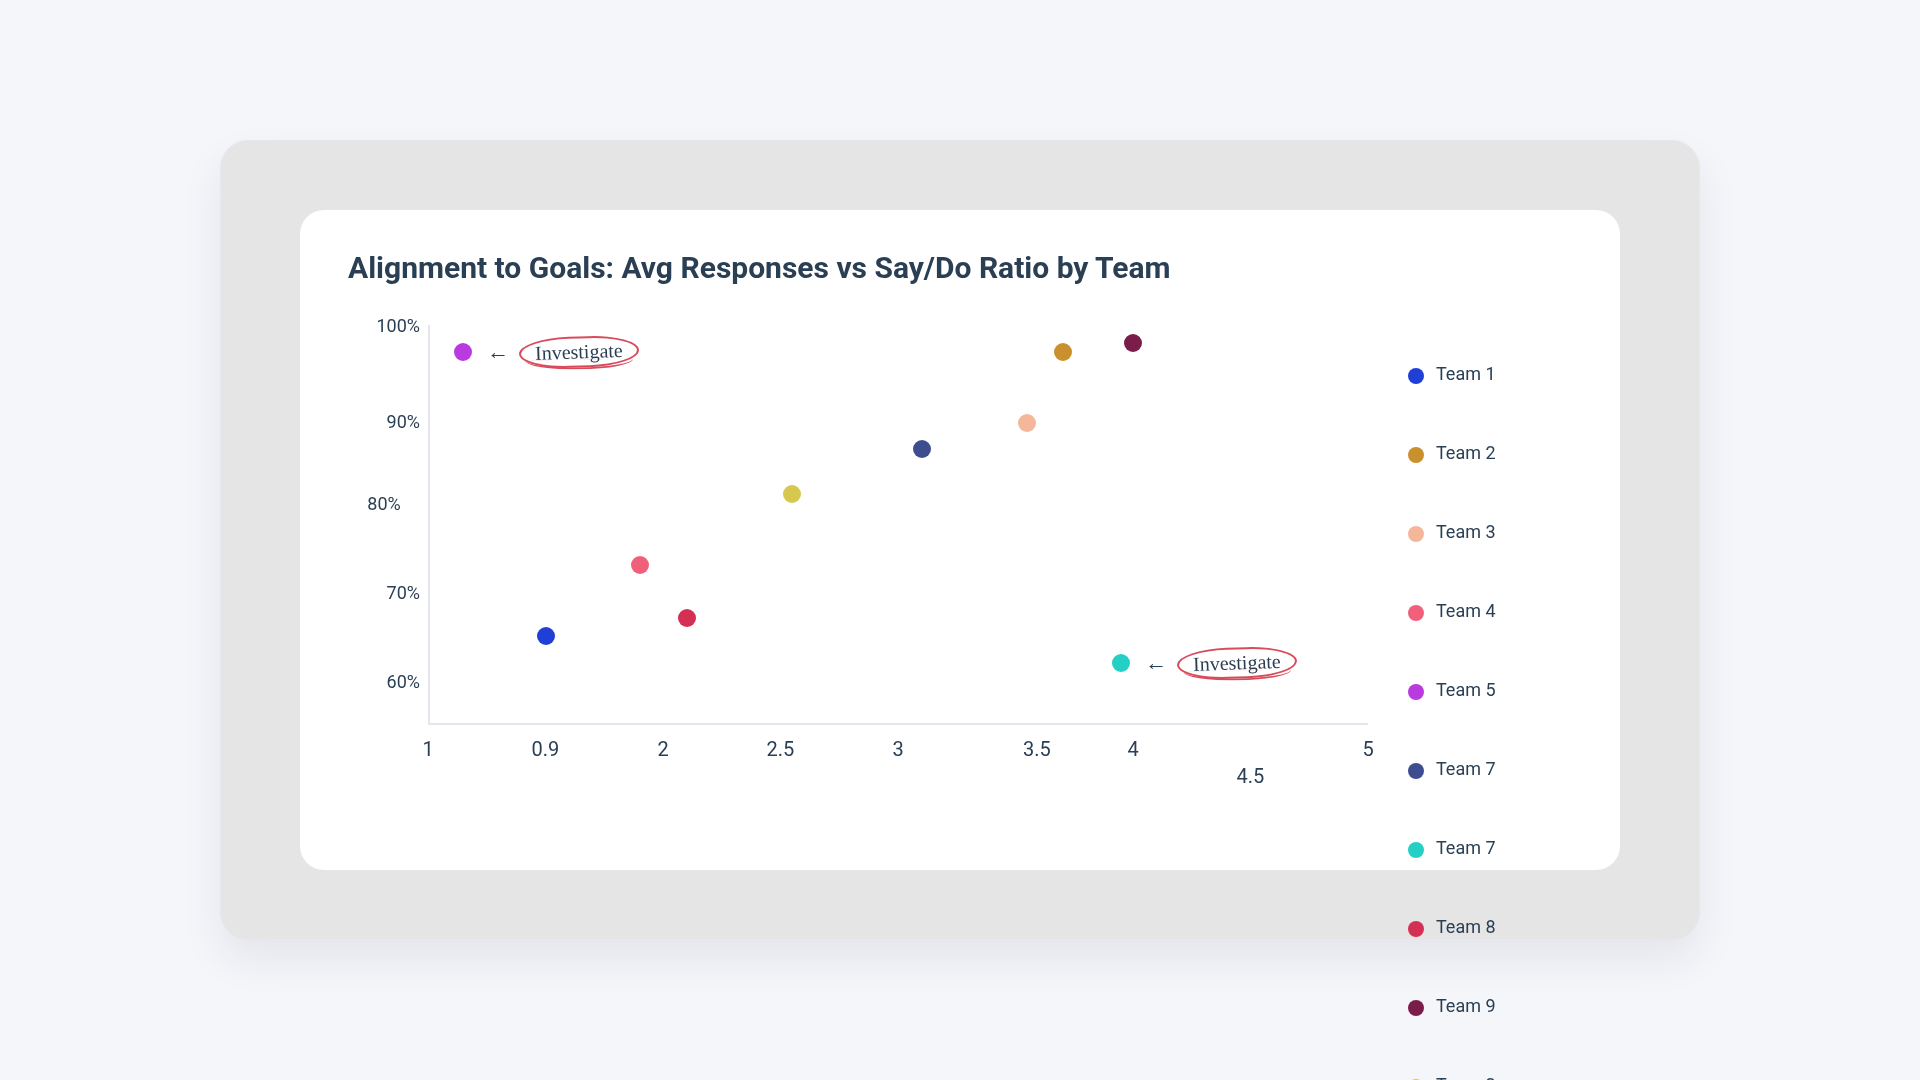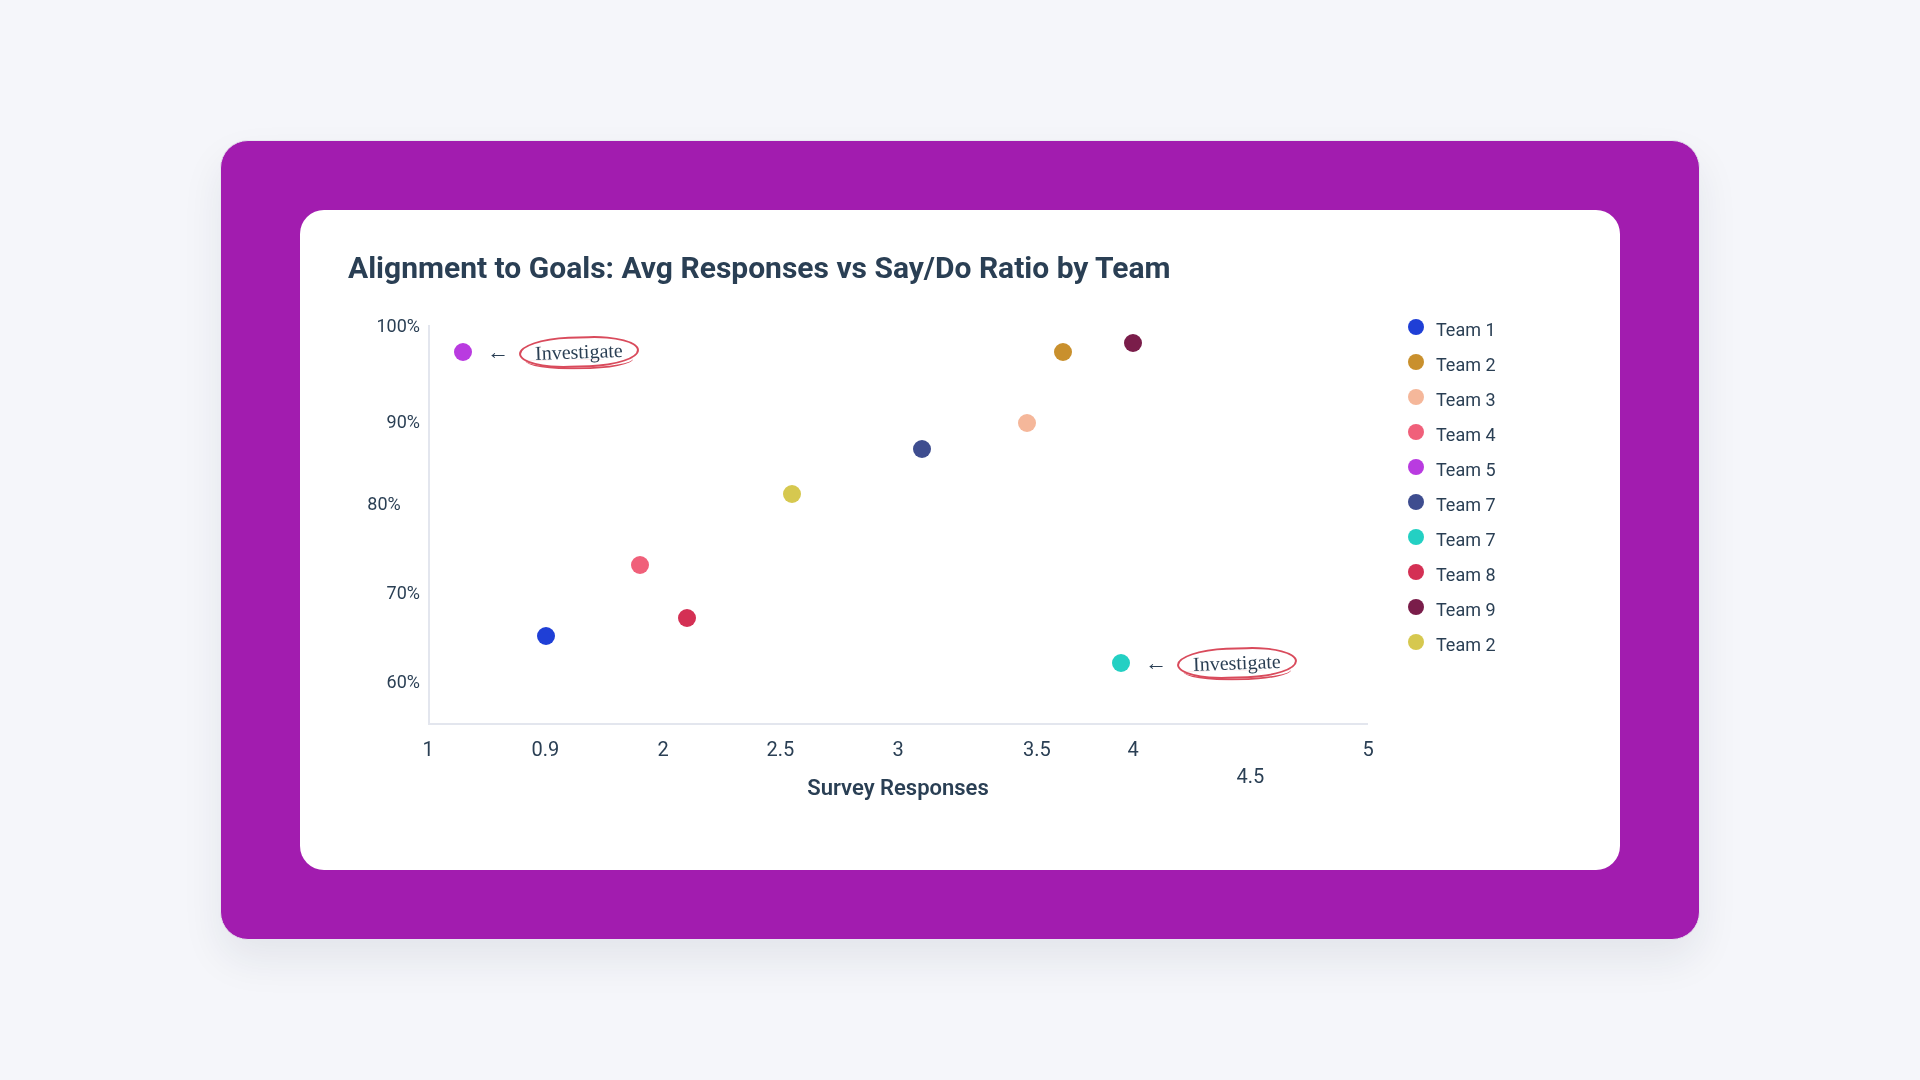--- a/index.html
+++ b/index.html
@@ -7,21 +7,21 @@
   body {
     background: #f5f6fa;
     font-family: -apple-system, BlinkMacSystemFont, "Segoe UI", Roboto, "Helvetica Neue", Arial, sans-serif;
     display: flex;
     align-items: center;
     justify-content: center;
   }
   .outer-card {
     width: 1480px;
     height: 800px;
-    background: #a21caf;
+    background: #e5e5e5;
     border: 1px solid #e6e8ef;
     border-radius: 28px;
     box-shadow: 0 20px 40px rgba(30,40,70,0.08);
     display: flex;
     align-items: center;
     justify-content: center;
   }
   .inner-card {
     width: 1320px;
     height: 660px;
@@ -90,22 +90,23 @@
   .legend {
     position: absolute;
     left: 1060px;
     top: 14px;
     display: flex;
     flex-direction: column;
     gap: 14px;
   }
   .legend-row {
     display: flex;
-    align-items: flex-start;
+    align-items: flex-end;
     gap: 12px;
+    margin-top: 44px;
   }
   .swatch {
     width: 16px;
     height: 16px;
     border-radius: 50%;
   }
   .legend-label {
     font-size: 18px;
     color: #2a3f54;
   }
@@ -161,21 +162,20 @@
           <div class="xtick" style="left: 80px;">1</div>
           <div class="xtick" style="left: 197.5px;">0.9</div>
           <div class="xtick" style="left: 315px;">2</div>
           <div class="xtick" style="left: 432.5px;">2.5</div>
           <div class="xtick" style="left: 550px;">3</div>
           <div class="xtick" style="left: 689px;">3.5</div>
           <div class="xtick" style="left: 785px;">4</div>
           <div class="xtick" style="left: 902.5px; margin-top: 27px;">4.5</div>
           <div class="xtick" style="left: 1020px;">5</div>
         </div>
-      <div class="xlabel">Survey Responses</div>
       <div id="points">
           <div class="pt" style="left: 197.5px; top: 331.111px; background: rgb(31, 63, 214);"></div>
           <div class="pt" style="left: 714.5px; top: 46.6667px; background: rgb(201, 144, 45);"></div>
           <div class="pt" style="left: 679.25px; top: 117.778px; background: rgb(245, 183, 154);"></div>
           <div class="pt" style="left: 291.5px; top: 260px; background: rgb(240, 96, 122);"></div>
           <div class="pt" style="left: 115.25px; top: 46.6667px; background: rgb(185, 59, 224);"></div>
           <div class="pt" style="left: 573.5px; top: 144.444px; background: rgb(62, 77, 143);"></div>
           <div class="pt" style="left: 773.25px; top: 357.778px; background: rgb(35, 208, 195);"></div>
           <div class="pt" style="left: 338.5px; top: 313.333px; background: rgb(212, 48, 84);"></div>
           <div class="pt" style="left: 785px; top: 37.7778px; background: rgb(122, 29, 74);"></div>

